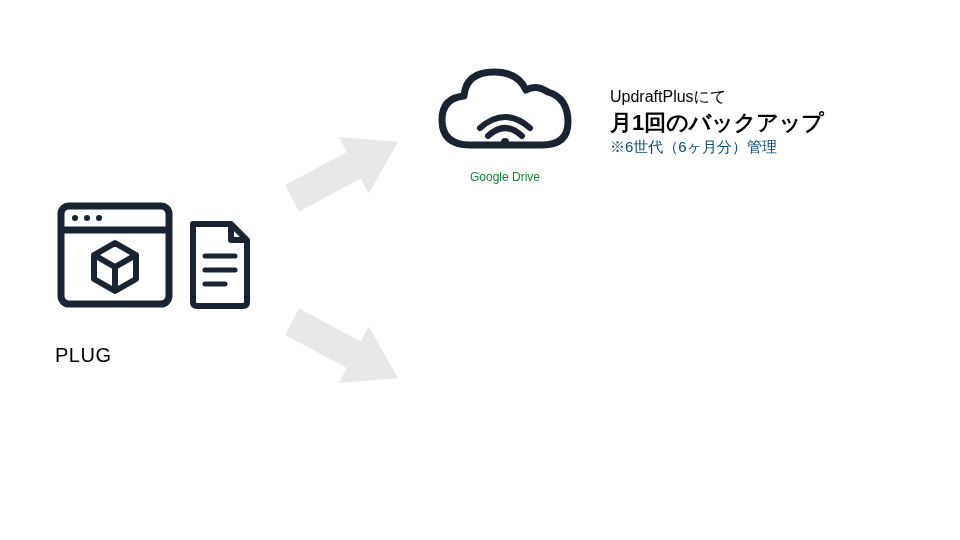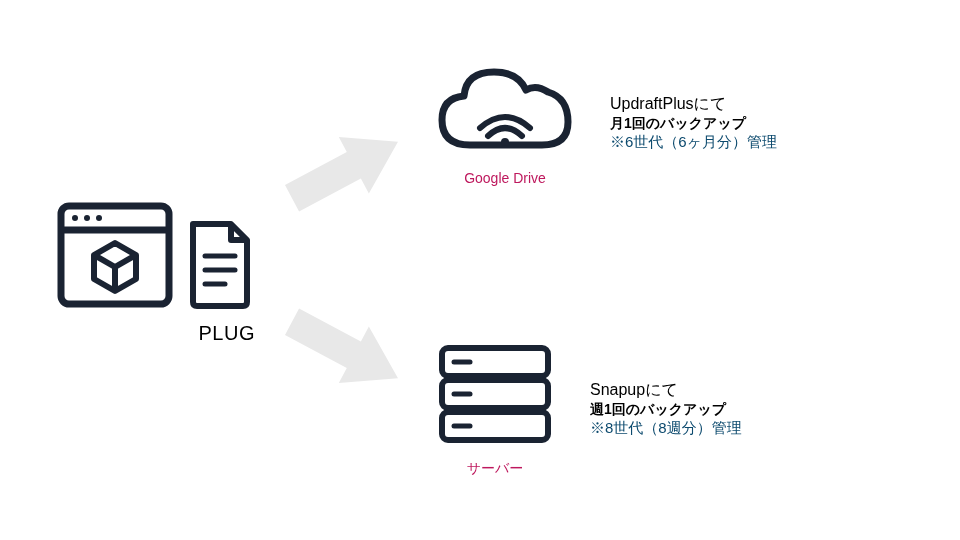--- a/index.html
+++ b/index.html
@@ -10,21 +10,22 @@
       font-family: "Hiragino Sans", "Meiryo", sans-serif;
       position: relative;
       color: #1a2332;
     }
     .source-block {
       position: absolute;
       left: 55px;
       top: 200px;
       display: flex;
       flex-direction: column;
-      align-items: flex-end;
+      align-items: flex-start;
+      gap: 22px;
     }
     .source-icons {
       display: flex;
       align-items: flex-end;
       gap: 10px;
     }
     .source-label {
       margin-top: 12px;
       font-size: 20px;
       color: #000;
@@ -52,26 +53,26 @@
     }
     .dest-top { left: 430px; top: 60px; }
     .dest-bottom { left: 430px; top: 340px; }
     .dest-icon-wrap {
       display: flex;
       flex-direction: column;
       align-items: center;
       gap: 10px;
     }
     .dest-label {
-      font-size: 14px;
-      color: #be185d;
+      font-size: 12px;
+      color: #15803d;
     }
     .dest-text { display: flex; flex-direction: column; gap: 0; }
     .subtitle { font-size: 16px; color: #000; font-weight: 400; }
-    .title { font-size: 14px; font-weight: 700; color: #000; }
+    .title { font-size: 22px; font-weight: 700; color: #000; }
     .note { font-size: 15px; color: #0c4a6e; font-weight: 400; }
     svg { display: block; }
   </style>
 </head>
 <body>
 
 <div class="source-block">
   <div class="source-icons">
     <span>
       <svg width="120" height="110" viewBox="0 0 120 110">
@@ -125,31 +126,13 @@
     <div class="dest-label">Google Drive</div>
   </div>
   <div class="dest-text">
     <div class="subtitle">UpdraftPlusにて</div>
     <div class="title">月1回のバックアップ</div>
     <div class="note">※6世代（6ヶ月分）管理</div>
   </div>
 </div>
 
 <div class="dest-block dest-bottom">
-  <div class="dest-icon-wrap">
-    <span>
-      <svg width="130" height="110" viewBox="0 0 130 110">
-        <rect x="12" y="8" width="106" height="28" rx="6" fill="none" stroke="#1a2332" stroke-width="6"></rect>
-        <rect x="12" y="40" width="106" height="28" rx="6" fill="none" stroke="#1a2332" stroke-width="6"></rect>
-        <rect x="12" y="72" width="106" height="28" rx="6" fill="none" stroke="#1a2332" stroke-width="6"></rect>
-        <line x1="24" y1="22" x2="40" y2="22" stroke="#1a2332" stroke-width="5" stroke-linecap="round"></line>
-        <line x1="24" y1="54" x2="40" y2="54" stroke="#1a2332" stroke-width="5" stroke-linecap="round"></line>
-        <line x1="24" y1="86" x2="40" y2="86" stroke="#1a2332" stroke-width="5" stroke-linecap="round"></line>
-      </svg>
-    </span>
-    <div class="dest-label">サーバー</div>
-  </div>
-  <div class="dest-text">
-    <div class="subtitle">Snapupにて</div>
-    <div class="title">週1回のバックアップ</div>
-    <div class="note">※8世代（8週分）管理</div>
-  </div>
 </div>
 
 </body></html>

